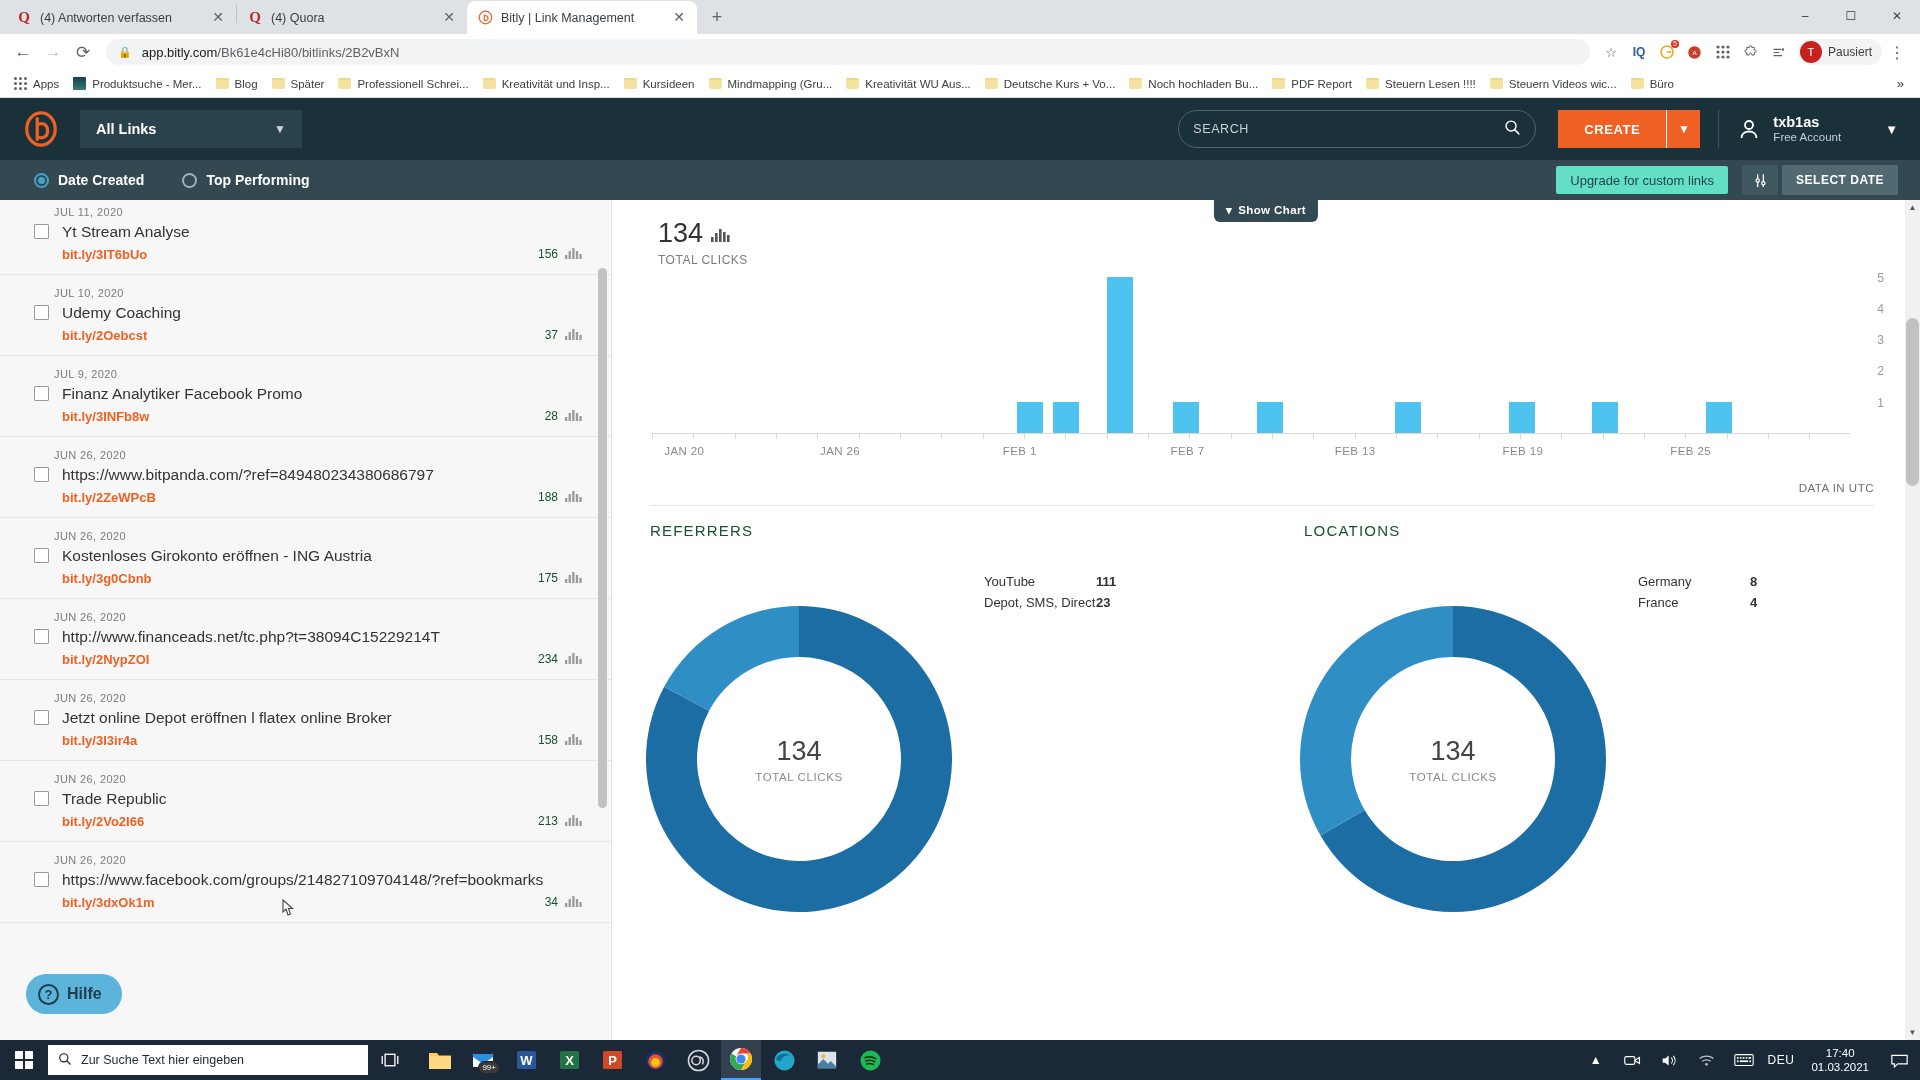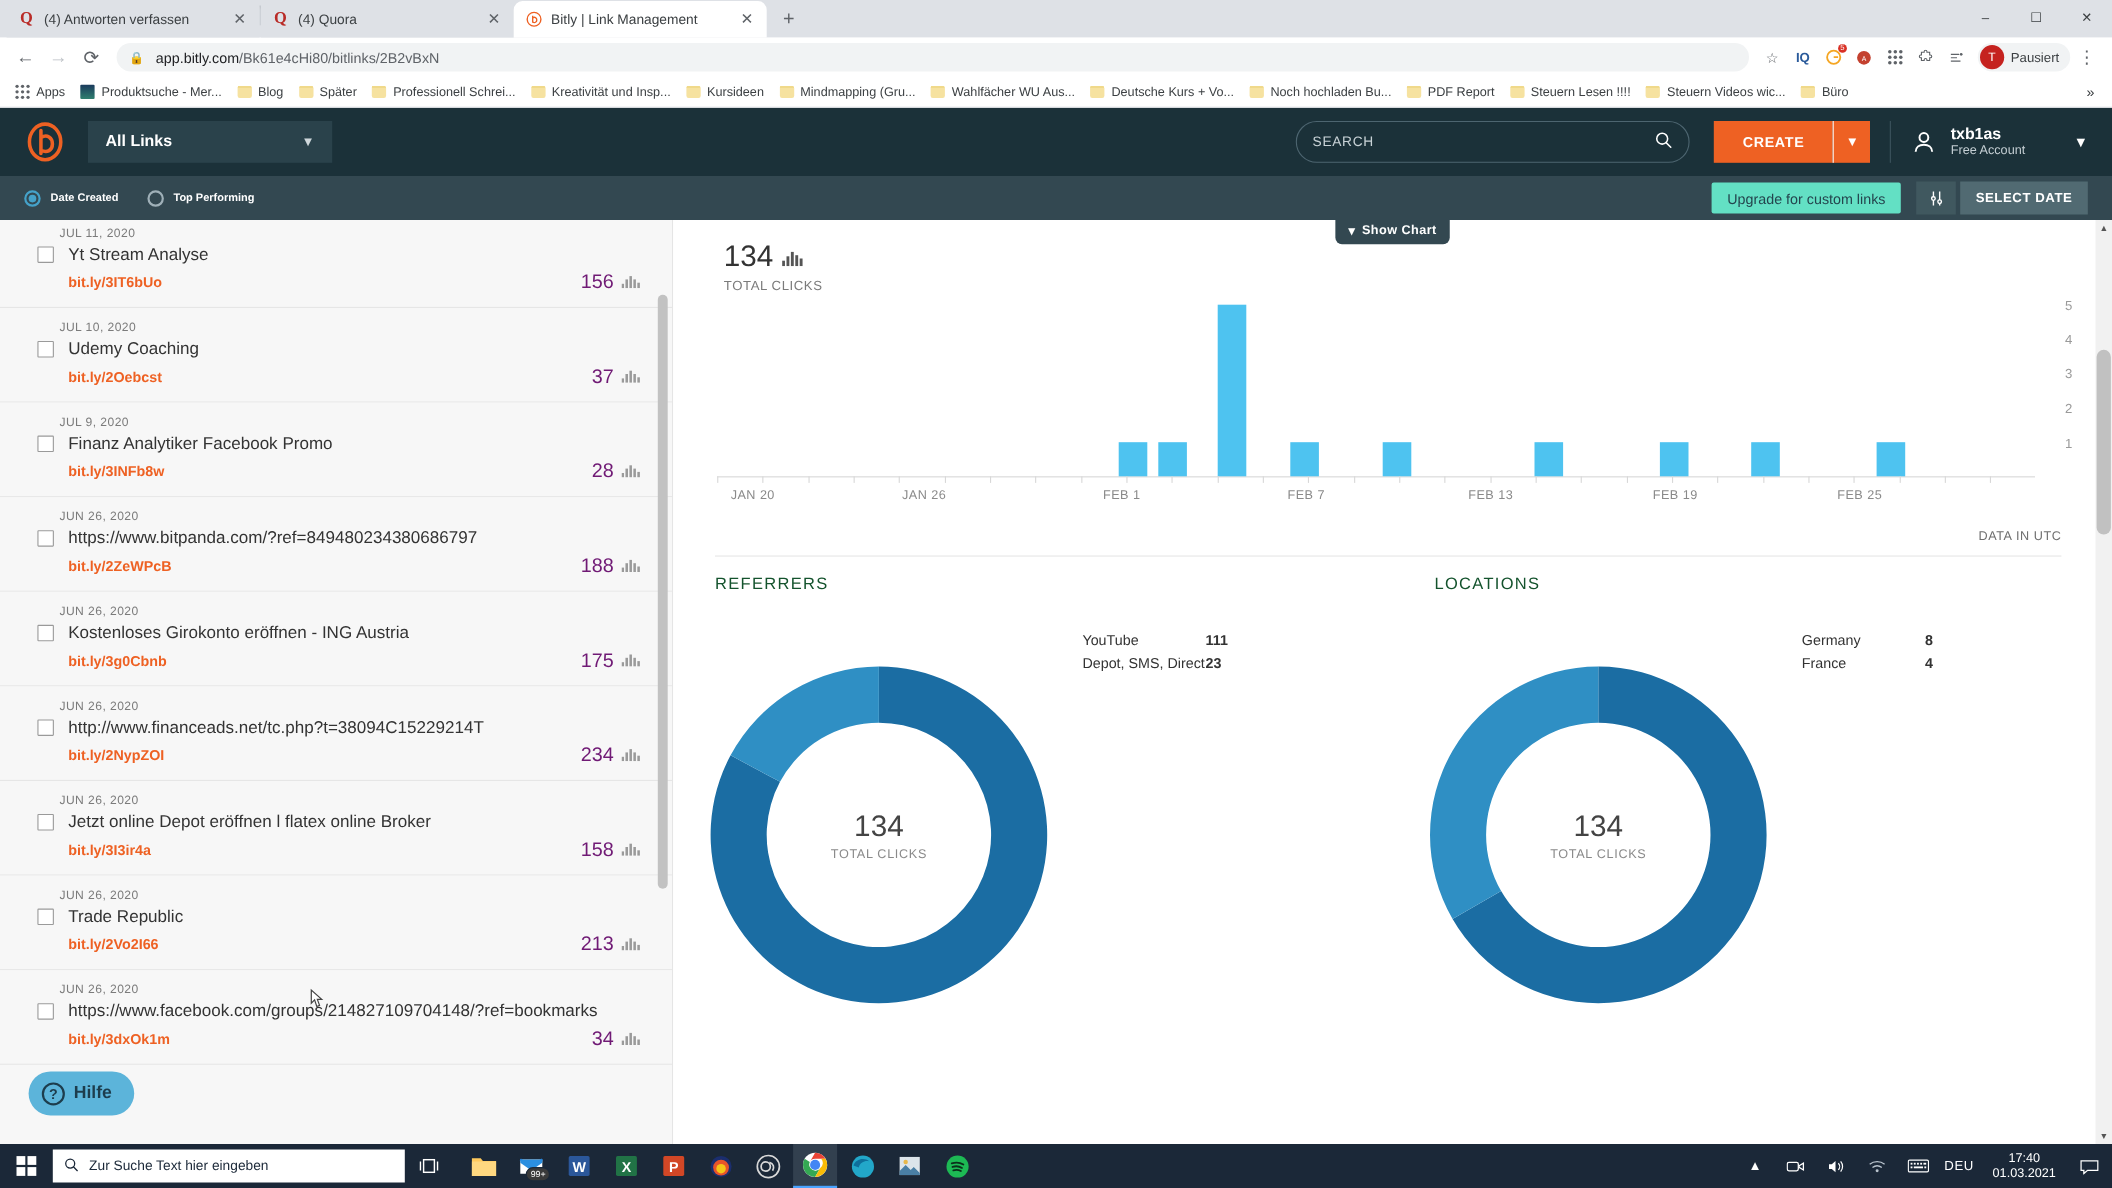--- a/index.html
+++ b/index.html
@@ -125,21 +125,21 @@
   .account { display: flex; align-items: center; color: #fff; }
   .account .person { width: 24px; height: 24px; margin-right: 12px; }
   .account .acc-name { font-size: 14.5px; font-weight: bold; line-height: 16px; }
   .account .acc-sub { font-size: 11.5px; color: #c4ced3; line-height: 14px; }
   .account .acc-chev { margin-left: 44px; font-size: 13px; }
 
   .subbar {
     height: 40px; background: #334851; display: flex; align-items: center;
     padding: 0 22px; flex: 0 0 40px;
   }
-  .radio-opt { display: flex; align-items: center; margin-right: 26px; color: #fff; font-size: 10px; font-weight: bold; }
+  .radio-opt { display: flex; align-items: center; margin-right: 26px; color: #fff; font-size: 14px; font-weight: bold; margin-left: 12px; }
   .radio {
     width: 15px; height: 15px; border-radius: 50%; border: 2px solid #9fb0b8;
     margin-right: 9px; display:flex;align-items:center;justify-content:center;
   }
   .radio.on { border-color: #45a2c9; }
   .radio.on::after { content:""; width:7px;height:7px;border-radius:50%;background:#45a2c9; }
   .subbar-spacer { flex: 1; }
   .upgrade-btn {
     height: 28px; background: #63e0c4; color: #24454e; font-size: 13px;
     display: flex; align-items: center; padding: 0 14px; border-radius: 2px; margin-right: 14px;
@@ -167,21 +167,21 @@
   }
   .link-date { font-size: 11px; color: #7b7b7b; letter-spacing: .4px; margin-left: 20px; margin-bottom: 4px; }
   .link-titlerow { display: flex; align-items: flex-start; }
   .chk {
     width: 15px; height: 15px; border: 1px solid #9a9a9a; background: #fff;
     margin-right: 13px; flex: 0 0 15px; margin-top: 2px; border-radius: 1px;
   }
   .link-title { font-size: 15.5px; color: #333333; line-height: 19px; }
   .link-bottom { display: flex; align-items: center; margin-left: 28px; margin-top: 5px; }
   .short-url { color: #ee6123; font-size: 13px; font-weight: bold; }
-  .clicks-wrap { margin-left: auto; display: flex; align-items: center; color: #701a75; font-size: 18px; }
+  .clicks-wrap { margin-left: auto; display: flex; align-items: center; color: #14532d; font-size: 12px; }
   .clicks-wrap .barsicon { margin-left: 7px; }
 
   .pane-scrollbar {
     position: absolute; right: 4px; top: 0; width: 9px; height: 100%;
   }
   .pane-thumb { position:absolute; left:0; width: 9px; background: #c2c2c2; border-radius: 5px; }
 
   
   .analytics { flex: 1; position: relative; overflow: hidden; background: #fff; }
   .show-chart-tab {
@@ -387,21 +387,21 @@
     <div class="bm">
         <span class="folder"></span>
         <span>Kursideen</span>
       </div>
     <div class="bm">
         <span class="folder"></span>
         <span>Mindmapping  (Gru...</span>
       </div>
     <div class="bm">
         <span class="folder"></span>
-        <span>Wahlfächer WU Aus...</span>
+        <span>Kreativität WU Aus...</span>
       </div>
     <div class="bm">
         <span class="folder"></span>
         <span>Deutsche Kurs + Vo...</span>
       </div>
     <div class="bm">
         <span class="folder"></span>
         <span>Noch hochladen Bu...</span>
       </div>
     <div class="bm">

